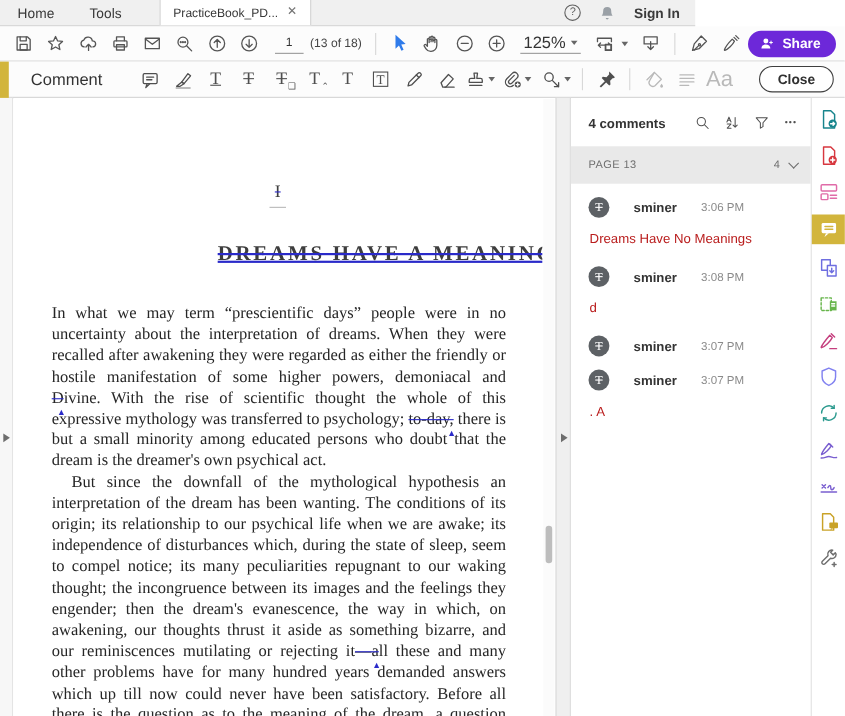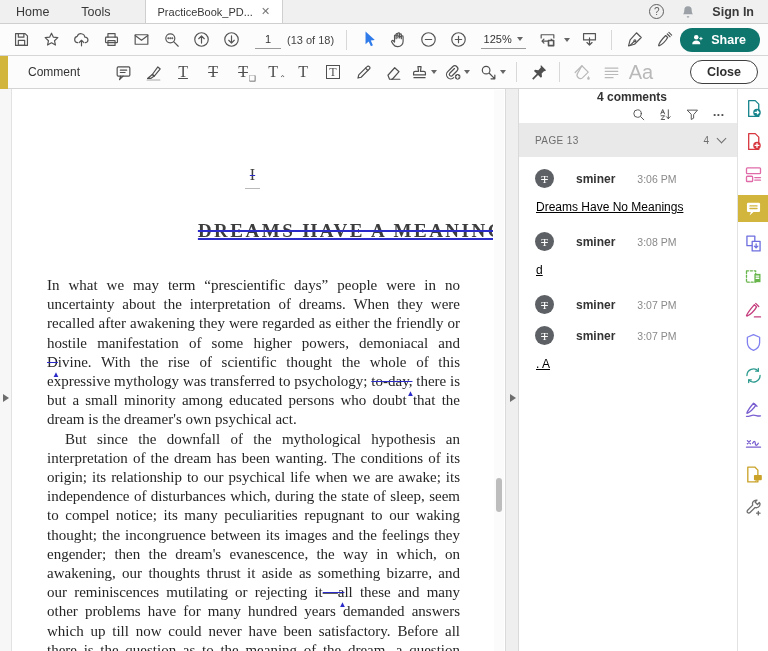--- a/index.html
+++ b/index.html
@@ -1,43 +1,43 @@
 <!DOCTYPE html>
 <html><head>
 <meta charset="utf-8">
 <style>
   * { margin:0; padding:0; box-sizing:border-box; }
   html,body { width:768px; height:651px; overflow:hidden; }
   body { font-family:"Liberation Sans", sans-serif; color:#333; background:#fff; }
   #app { position:relative; width:768px; height:651px; background:#fff; }
 
   
-  .tabbar { position:absolute; left:0; top:0; width:768px; height:24px; background:#f0f0f0; border-bottom:1px solid #cfcfcf; display:flex; align-items:stretch; }
+  .tabbar { position:absolute; left:0; top:0; width:632px; height:24px; background:#f0f0f0; border-bottom:1px solid #cfcfcf; display:flex; align-items:stretch; }
   .tab { display:flex; align-items:center; padding:0 16px; font-size:12.5px; color:#383838; cursor:default; }
   .tab.doc { background:#fff; border-left:1px solid #cfcfcf; border-right:1px solid #cfcfcf; font-size:11px; gap:8px; padding:0 12px; margin-left:18px; }
   .tab-close { color:#777; font-size:11px; line-height:1; }
   .tabbar-right { margin-left:auto; display:flex; align-items:center; gap:16px; padding-right:14px; }
   .helpq { width:15px; height:15px; border:1.2px solid #5f5f5f; border-radius:50%; font-size:10px; color:#5f5f5f; display:flex; align-items:center; justify-content:center; }
   .signin { font-size:12.5px; font-weight:bold; color:#3a3a3a; }
 
   
   .toolbar { position:absolute; left:0; top:24px; width:768px; height:32px; background:#fcfcfc; border-bottom:1px solid #d6d6d6; display:flex; align-items:center; padding:0 8px; gap:2px; }
   .tbtn { width:28px; height:26px; display:flex; align-items:center; justify-content:center; color:#555; border-radius:3px; }
   .ic { width:19px; height:19px; stroke:currentColor; fill:none; stroke-width:1.5; stroke-linecap:round; stroke-linejoin:round; }
   .sep { width:1px; height:20px; background:#d8d8d8; margin:0 6px; }
   .pageinput { width:26px; height:18px; border:none; border-bottom:1px solid #9a9a9a; background:transparent; text-align:center; font-size:11px; color:#333; margin:0 4px 0 8px; }
   .pagecount { font-size:11px; color:#444; margin-right:4px; white-space:nowrap; }
-  .zoomsel { display:flex; align-items:center; gap:5px; font-size:11px; color:#333; border-bottom:1px solid #9a9a9a; height:18px; padding:0 3px; margin:0 6px; }
+  .zoomsel { display:flex; align-items:center; gap:5px; font-size:15px; color:#333; border-bottom:1px solid #9a9a9a; height:18px; padding:0 3px; margin:0 6px; }
   .dcaret { width:0; height:0; border-left:3.5px solid transparent; border-right:3.5px solid transparent; border-top:4px solid #666; }
-  .share-btn { margin-left:auto; background:#0f766e; color:#fff; border-radius:13px; height:24px; padding:0 14px 0 10px; display:flex; align-items:center; gap:6px; font-size:12.5px; font-weight:bold; }
+  .share-btn { margin-left:auto; background:#6d28d9; color:#fff; border-radius:13px; height:24px; padding:0 14px 0 10px; display:flex; align-items:center; gap:6px; font-size:12.5px; font-weight:bold; }
 
   
   .commentbar { position:absolute; left:0; top:56px; width:768px; height:33px; background:#fcfcfc; border-bottom:1px solid #d4d4d4; display:flex; align-items:center; padding:0 10px 0 0; }
   .yellowstrip { position:absolute; left:0; top:0; width:8px; height:34px; background:#d2b53c; }
-  .cb-label { font-size:12px; color:#333; margin:0 28px 0 28px; }
+  .cb-label { font-size:15px; color:#333; margin:0 28px 0 28px; }
   .cbtn { width:30px; height:26px; display:flex; align-items:center; justify-content:center; color:#4f4f4f; font-size:15px; position:relative; }
   .cbtn.dis { color:#b9b9b9; }
   .tglyph { font-family:"Liberation Serif", serif; font-size:16px; color:#4f4f4f; line-height:1; }
   .tg-u::after { content:"T"; text-decoration:underline; }
   .tg-s::after { content:"T"; text-decoration:line-through; }
   .tg-plain::after { content:"T"; }
   .tg-box { border:1.4px solid #4f4f4f; padding:0 2px; font-size:12px; }
   .tg-box::after { content:"T"; }
   .tsub { position:absolute; font-size:8px; right:2px; bottom:2px; color:#4f4f4f; }
   .close-btn { margin-left:auto; border:1.5px solid #3f3f3f; border-radius:13px; height:24px; padding:0 16px; display:flex; align-items:center; font-size:12.5px; font-weight:bold; color:#303030; background:#fff; }
@@ -57,37 +57,37 @@
   .title-wrap { position:absolute; top:130px; left:12px; width:100%; text-align:right; }
   .doc-title { position:relative; display:inline-block; font-family:"Liberation Serif", serif; font-size:19px; font-weight:600; letter-spacing:2.5px; color:#3d3d3d; text-decoration:underline line-through; text-decoration-color:#2a2ac9; text-decoration-thickness:1.5px; }
   .title-caret { position:absolute; right:-8px; bottom:-8px; font-size:9px; color:#2a2ac9; text-decoration:none; }
   .textblock { position:absolute; top:186px; left:35px; width:413px; font-family:"Liberation Serif", serif; font-size:15px; line-height:19.2px; color:#262626; text-align:justify; }
   .para.indent { text-indent:18px; }
   .strike { position:relative; text-decoration:line-through; text-decoration-color:#2a2ac9; text-decoration-thickness:1.4px; }
   .caret { position:absolute; right:-2px; bottom:-9px; font-size:8px; color:#2a2ac9; line-height:1; }
 
   
   .panel { position:absolute; left:519px; top:90px; width:218px; height:561px; background:#fff; }
-  .panel-head { height:33px; display:flex; align-items:center; padding:0 8px 0 16px;flex-direction:column; }
+  .panel-head { height:43px; display:flex; align-items:center; padding:0 8px 0 16px; }
   .panel-title { font-size:12px; font-weight:bold; color:#333; }
   .ph-icons { margin-left:auto; display:flex; align-items:center; gap:7px; color:#4f4f4f; }
   .ph-icons .pico { width:20px; height:20px; display:flex; align-items:center; justify-content:center; }
   .dots::after { content:"•••"; font-size:8px; letter-spacing:1px; color:#4f4f4f; }
   .pagebar { height:34px; background:#e9e9e9; display:flex; align-items:center; padding:0 12px 0 16px; }
   .pagebar-label { font-size:10px; color:#6e6e6e; letter-spacing:.4px; }
   .pagebar-right { margin-left:auto; display:flex; align-items:center; gap:9px; }
   .pagebar-count { font-size:10px; color:#6e6e6e; }
   .chev { width:7px; height:7px; border-right:1.5px solid #6e6e6e; border-bottom:1.5px solid #6e6e6e; transform:rotate(45deg); margin-top:-3px; }
   .citem { padding:12px 14px 0 16px; }
   .chead { display:flex; align-items:center; gap:22px; }
   .avatar { width:19px; height:19px; border-radius:50%; background:#5d6165; display:flex; align-items:center; justify-content:center; }
   .avatar::after { content:"T"; color:#fff; font-family:"Liberation Serif", serif; font-size:11px; text-decoration:line-through; }
   .cauthor { font-size:12px; font-weight:bold; color:#333; }
   .ctime { font-size:10.5px; color:#8a8a8a; }
-  .ctext { font-size:12px; color:#000000; margin:12px 0 6px 1px;text-decoration:underline; }
+  .ctext { font-size:12px; color:#b91c1c; margin:12px 0 6px 1px; }
 
   
   .rail { position:absolute; left:737px; top:89px; width:31px; height:562px; background:#fff; border-left:1px solid #e2e2e2; display:flex; flex-direction:column; align-items:center; padding-top:7px; gap:9px; }
   .rit { width:24px; height:24px; display:flex; align-items:center; justify-content:center; flex:0 0 auto; }
   .rit svg { width:21px; height:21px; fill:none; stroke-width:1.5; stroke-linecap:round; stroke-linejoin:round; }
   .rit.active { width:31px; height:27px; background:#d2b53c; border-radius:0; }
 </style>
 </head>
 <body>
 

